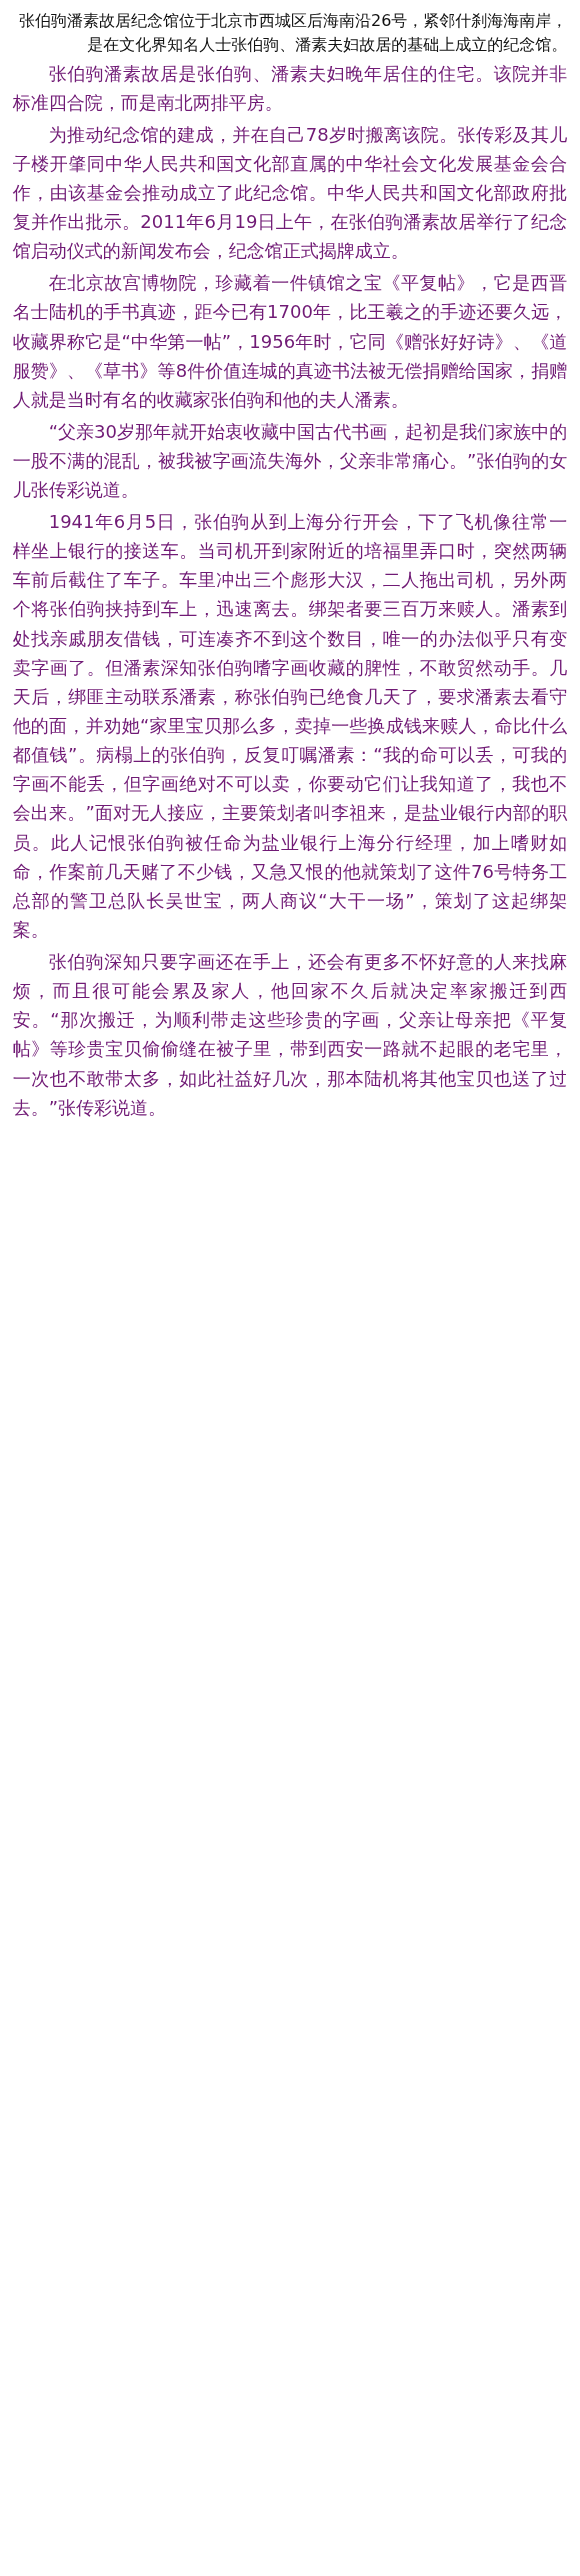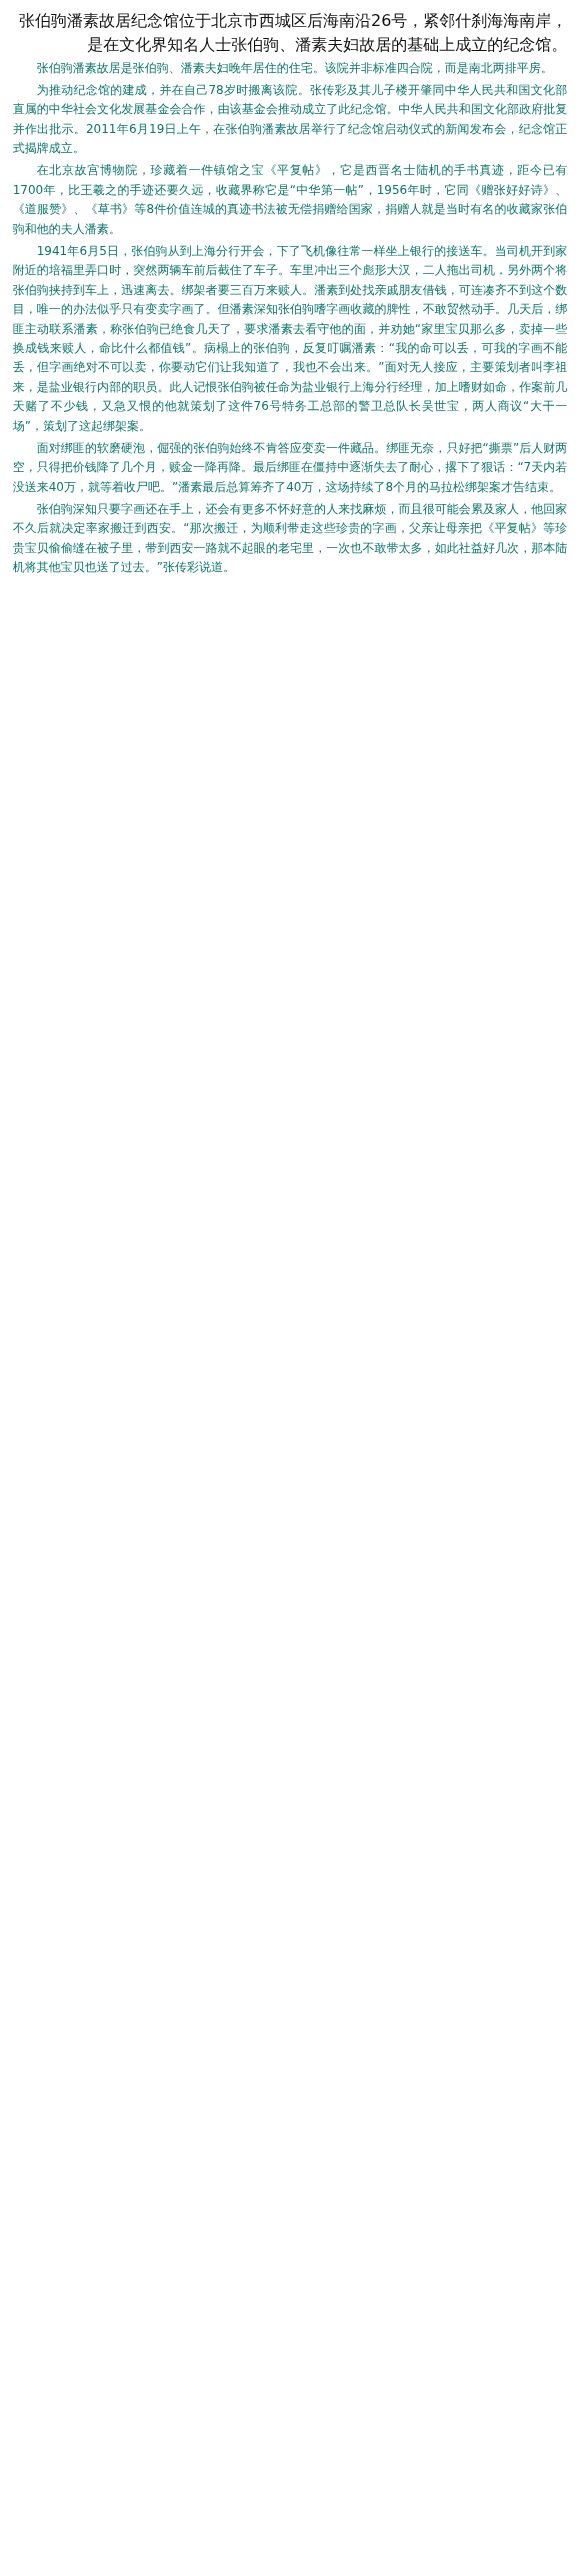--- a/index.html
+++ b/index.html
@@ -21,34 +21,34 @@
   .title {
     font-size: 16px;
     line-height: 1.5;
     color: #111111;
     font-weight: normal;
     text-align: right;
     margin: 0 0 1.8px 0;
     letter-spacing: 0px;
   }
   p.para {
-    font-size: 12px;
+    font-size: 18px;
     line-height: 1.62;
-    color: #0f766e;
+    color: #701a75;
     margin: 0 0 2.7px 0;
     text-align: justify;
     text-justify: inter-ideograph;
     text-indent: 2em;
   }
 </style>
 </head>
 <body>
 
 <div id="doc">
   <p class="title">张伯驹潘素故居纪念馆位于北京市西城区后海南沿26号，紧邻什刹海海南岸，是在文化界知名人士张伯驹、潘素夫妇故居的基础上成立的纪念馆。</p>
   <p class="para">张伯驹潘素故居是张伯驹、潘素夫妇晚年居住的住宅。该院并非标准四合院，而是南北两排平房。</p>
   <p class="para">为推动纪念馆的建成，并在自己78岁时搬离该院。张传彩及其儿子楼开肇同中华人民共和国文化部直属的中华社会文化发展基金会合作，由该基金会推动成立了此纪念馆。中华人民共和国文化部政府批复并作出批示。2011年6月19日上午，在张伯驹潘素故居举行了纪念馆启动仪式的新闻发布会，纪念馆正式揭牌成立。</p>
   <p class="para">在北京故宫博物院，珍藏着一件镇馆之宝《平复帖》，它是西晋名士陆机的手书真迹，距今已有1700年，比王羲之的手迹还要久远，收藏界称它是“中华第一帖”，1956年时，它同《赠张好好诗》、《道服赞》、《草书》等8件价值连城的真迹书法被无偿捐赠给国家，捐赠人就是当时有名的收藏家张伯驹和他的夫人潘素。</p>
+  <p class="para">“父亲30岁那年就开始衷收藏中国古代书画，起初是我们家族中的一股不满的混乱，被我被字画流失海外，父亲非常痛心。”张伯驹的女儿张传彩说道。</p>
   <p class="para">1941年6月5日，张伯驹从到上海分行开会，下了飞机像往常一样坐上银行的接送车。当司机开到家附近的培福里弄口时，突然两辆车前后截住了车子。车里冲出三个彪形大汉，二人拖出司机，另外两个将张伯驹挟持到车上，迅速离去。绑架者要三百万来赎人。潘素到处找亲戚朋友借钱，可连凑齐不到这个数目，唯一的办法似乎只有变卖字画了。但潘素深知张伯驹嗜字画收藏的脾性，不敢贸然动手。几天后，绑匪主动联系潘素，称张伯驹已绝食几天了，要求潘素去看守他的面，并劝她“家里宝贝那么多，卖掉一些换成钱来赎人，命比什么都值钱”。病榻上的张伯驹，反复叮嘱潘素：“我的命可以丢，可我的字画不能丢，但字画绝对不可以卖，你要动它们让我知道了，我也不会出来。”面对无人接应，主要策划者叫李祖来，是盐业银行内部的职员。此人记恨张伯驹被任命为盐业银行上海分行经理，加上嗜财如命，作案前几天赌了不少钱，又急又恨的他就策划了这件76号特务工总部的警卫总队长吴世宝，两人商议“大干一场”，策划了这起绑架案。</p>
-  <p class="para">面对绑匪的软磨硬泡，倔强的张伯驹始终不肯答应变卖一件藏品。绑匪无奈，只好把“撕票”后人财两空，只得把价钱降了几个月，赎金一降再降。最后绑匪在僵持中逐渐失去了耐心，撂下了狠话：“7天内若没送来40万，就等着收尸吧。”潘素最后总算筹齐了40万，这场持续了8个月的马拉松绑架案才告结束。</p>
   <p class="para">张伯驹深知只要字画还在手上，还会有更多不怀好意的人来找麻烦，而且很可能会累及家人，他回家不久后就决定率家搬迁到西安。“那次搬迁，为顺利带走这些珍贵的字画，父亲让母亲把《平复帖》等珍贵宝贝偷偷缝在被子里，带到西安一路就不起眼的老宅里，一次也不敢带太多，如此社益好几次，那本陆机将其他宝贝也送了过去。”张传彩说道。</p>
 </div>
 
 
 </body></html>

